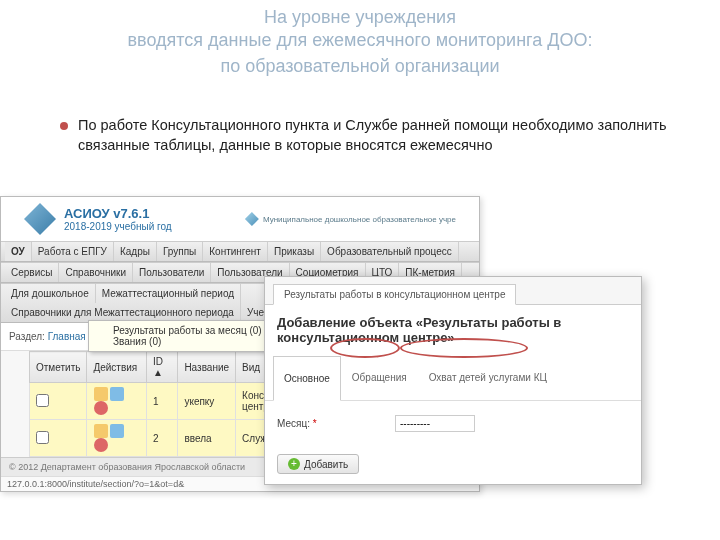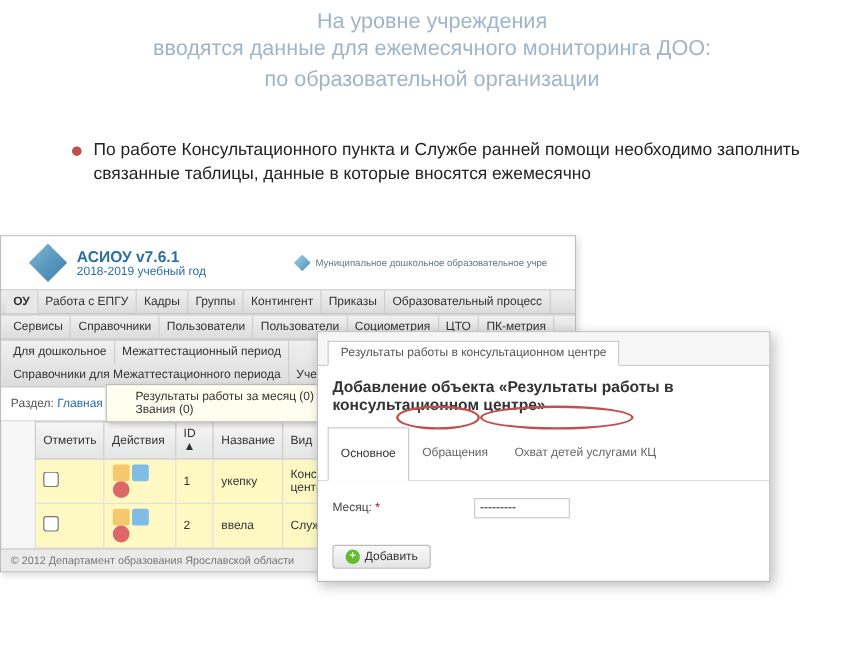--- a/index.html
+++ b/index.html
@@ -149,20 +149,21 @@
           <td>2</td>
           <td>ввела</td>
           <td>Служба ра</td>
           <td></td>
           <td></td>
           <td></td>
         </tr>
       </tbody>
   </table>
   <div class="footer1">© 2012 Департамент образования Ярославской области</div>
+  <div class="urlbar">127.0.0.1:8000/institute/section/?o=1&amp;ot=d&amp;</div>
 </div>
 
 <div class="tooltip">
   <div>Результаты работы за месяц (0)</div>
   <div>Звания (0)</div>
 </div>
 
 <div class="app2">
   <div class="tab-head">
     <span class="tab">Результаты работы в консультационном центре</span>

